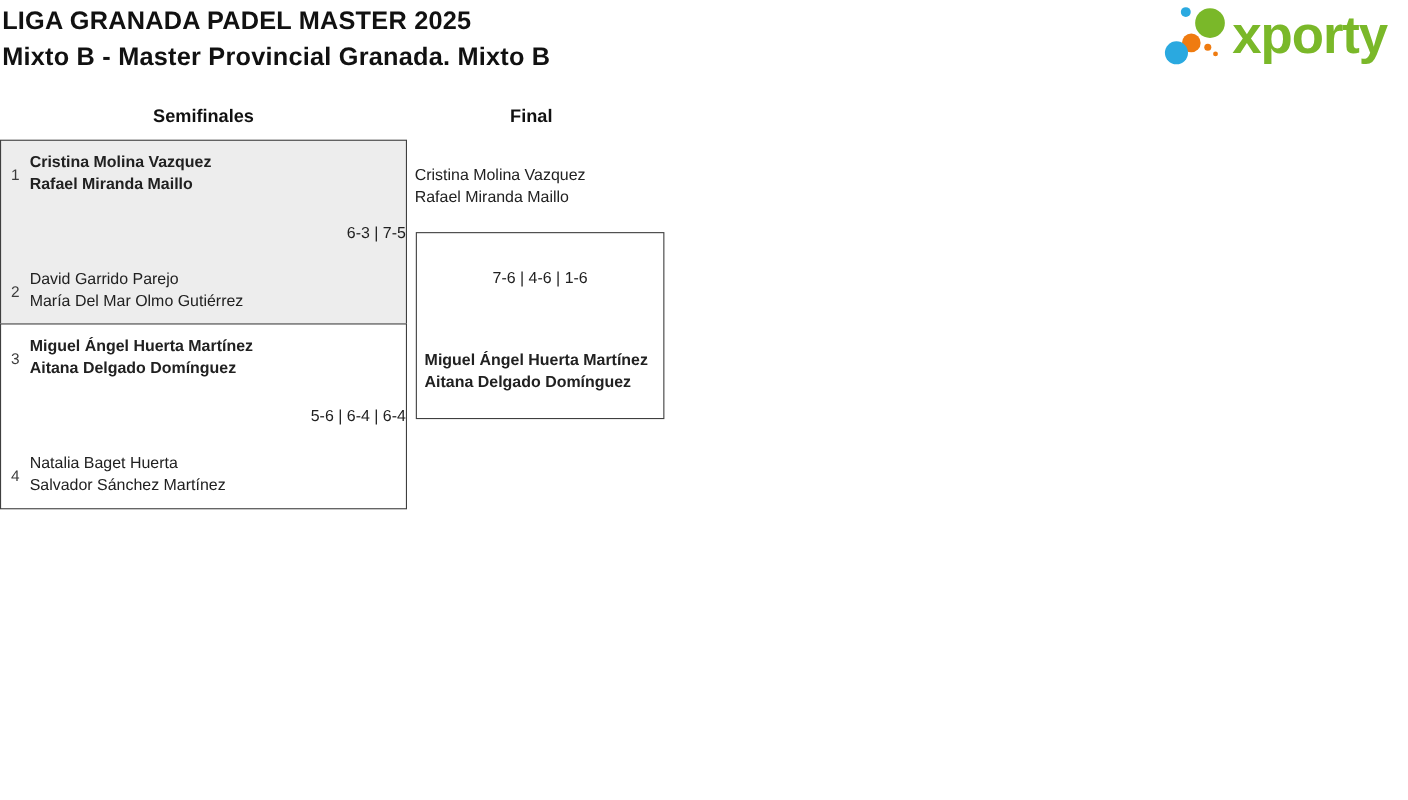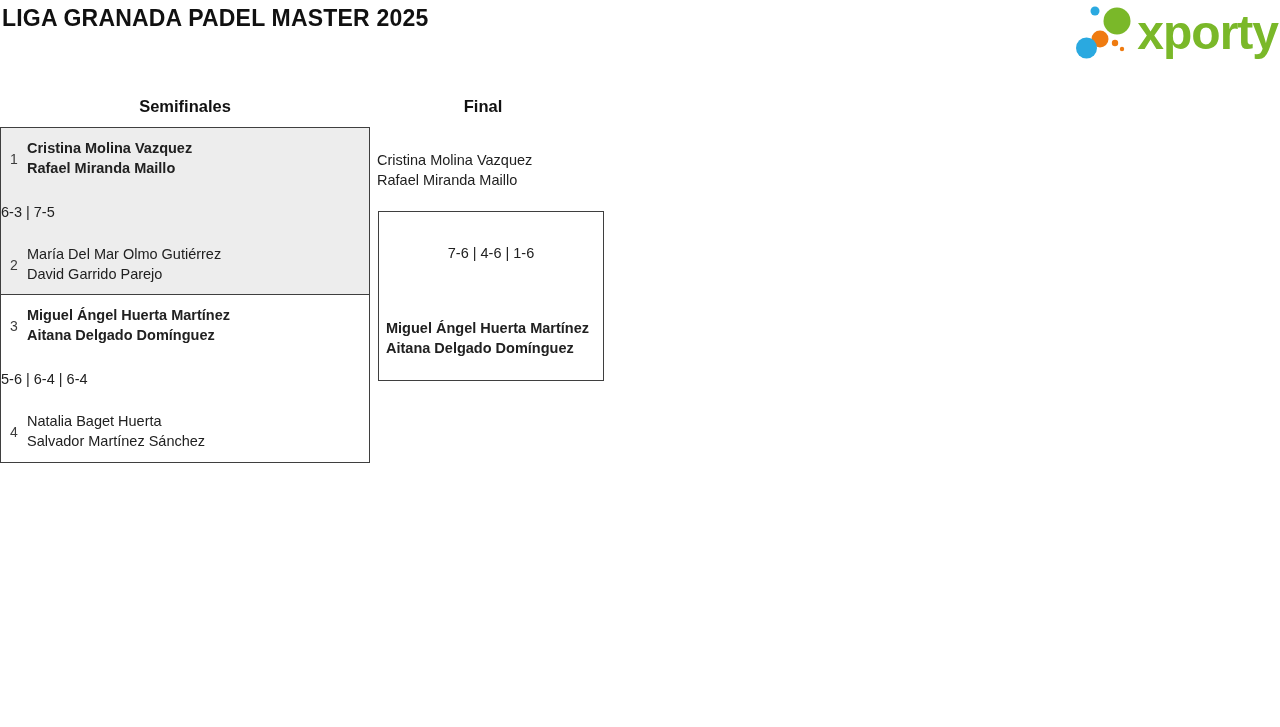--- a/index.html
+++ b/index.html
@@ -11,21 +11,21 @@
   }
   .page { position: relative; width: 1280px; height: 657px; background: #fff; overflow: hidden; }
 
   
   .titles { position: absolute; left: 2px; top: 2px; }
   .title, .subtitle {
     font-size: 23px; font-weight: 700; color: #111;
     letter-spacing: 0.2px; line-height: 33px; white-space: nowrap;
   }
 
-  .logo { position: absolute; top: 4px; right: 2px; display: flex; align-items: center; gap: 4px; }
+  .logo { position: absolute; top: 4px; right: 19px; display: flex; align-items: center; gap: 4px; }
   .logo-text {
     font-size: 48px; font-weight: 700; color: #7ab829;
     letter-spacing: -1px; line-height: 58px;
   }
 
   
   .round-header {
     position: absolute; top: 97px; font-size: 16.5px; font-weight: 700;
     text-align: center; color: #111;
   }
@@ -39,21 +39,21 @@
     display: flex; flex-direction: column; justify-content: space-between;
     padding: 11px 0;
   }
   .match.m1 { top: 127px; background: #ededed; }
   .match.m2 { top: 294px; background: #ffffff; }
 
   .team { display: flex; align-items: center; }
   .seed { flex: 0 0 26px; width: 26px; text-align: center; font-size: 14px; color: #3c3c3c; }
   .players { font-size: 14.5px; line-height: 19.5px; color: #212121; }
   .players.winner { font-weight: 700; }
-  .score { text-align: left; font-size: 14.5px; color: #212121; }
+  .score { text-align: right; font-size: 14.5px; color: #212121; }
 
   
   .final-team-top {
     position: absolute; left: 377px; top: 151px;
     font-size: 14.5px; line-height: 19.5px; white-space: nowrap;
   }
   .final-box {
     position: absolute; left: 378px; top: 211px; width: 226px; height: 170px;
     border: 1px solid #3f3f3f; background: transparent; overflow: hidden;
   }
@@ -63,20 +63,21 @@
     font-size: 14.5px; line-height: 19.5px; font-weight: 700; white-space: nowrap;
   }
 </style>
 </head>
 <body>
 
 <div class="page">
 
   <div class="titles">
     <div class="title">LIGA GRANADA PADEL MASTER 2025</div>
+    <div class="subtitle">Mixto B - Master Provincial Granada. Mixto B</div>
   </div>
 
   <div class="logo">
     <svg class="logo-icon" width="58" height="58" viewBox="0 0 58 58" aria-hidden="true">
       <circle cx="20" cy="7" r="4.5" fill="#2aa9e0"></circle>
       <circle cx="42" cy="17" r="13.5" fill="#7ab829"></circle>
       <circle cx="25" cy="35" r="8.5" fill="#ef7b10"></circle>
       <circle cx="11.5" cy="44" r="10.5" fill="#2aa9e0"></circle>
       <circle cx="40" cy="39" r="3.2" fill="#ef7b10"></circle>
       <circle cx="47" cy="45" r="2.2" fill="#ef7b10"></circle>
@@ -92,40 +93,40 @@
       <span class="seed">1</span>
       <div class="players winner">
         <div>Cristina Molina Vazquez</div>
         <div>Rafael Miranda Maillo</div>
       </div>
     </div>
     <div class="score">6-3 | 7-5</div>
     <div class="team">
       <span class="seed">2</span>
       <div class="players">
+        <div>David Garrido Parejo</div>
         <div>María Del Mar Olmo Gutiérrez</div>
-        <div>David Garrido Parejo</div>
       </div>
     </div>
   </div>
 
   <div class="match m2">
     <div class="team">
       <span class="seed">3</span>
       <div class="players winner">
         <div>Miguel Ángel Huerta Martínez</div>
         <div>Aitana Delgado Domínguez</div>
       </div>
     </div>
     <div class="score">5-6 | 6-4 | 6-4</div>
     <div class="team">
       <span class="seed">4</span>
       <div class="players">
         <div>Natalia Baget Huerta</div>
-        <div>Salvador Martínez Sánchez</div>
+        <div>Salvador Sánchez Martínez</div>
       </div>
     </div>
   </div>
 
   <div class="final-team-top">
     <div>Cristina Molina Vazquez</div>
     <div>Rafael Miranda Maillo</div>
   </div>
 
   <div class="final-box">

